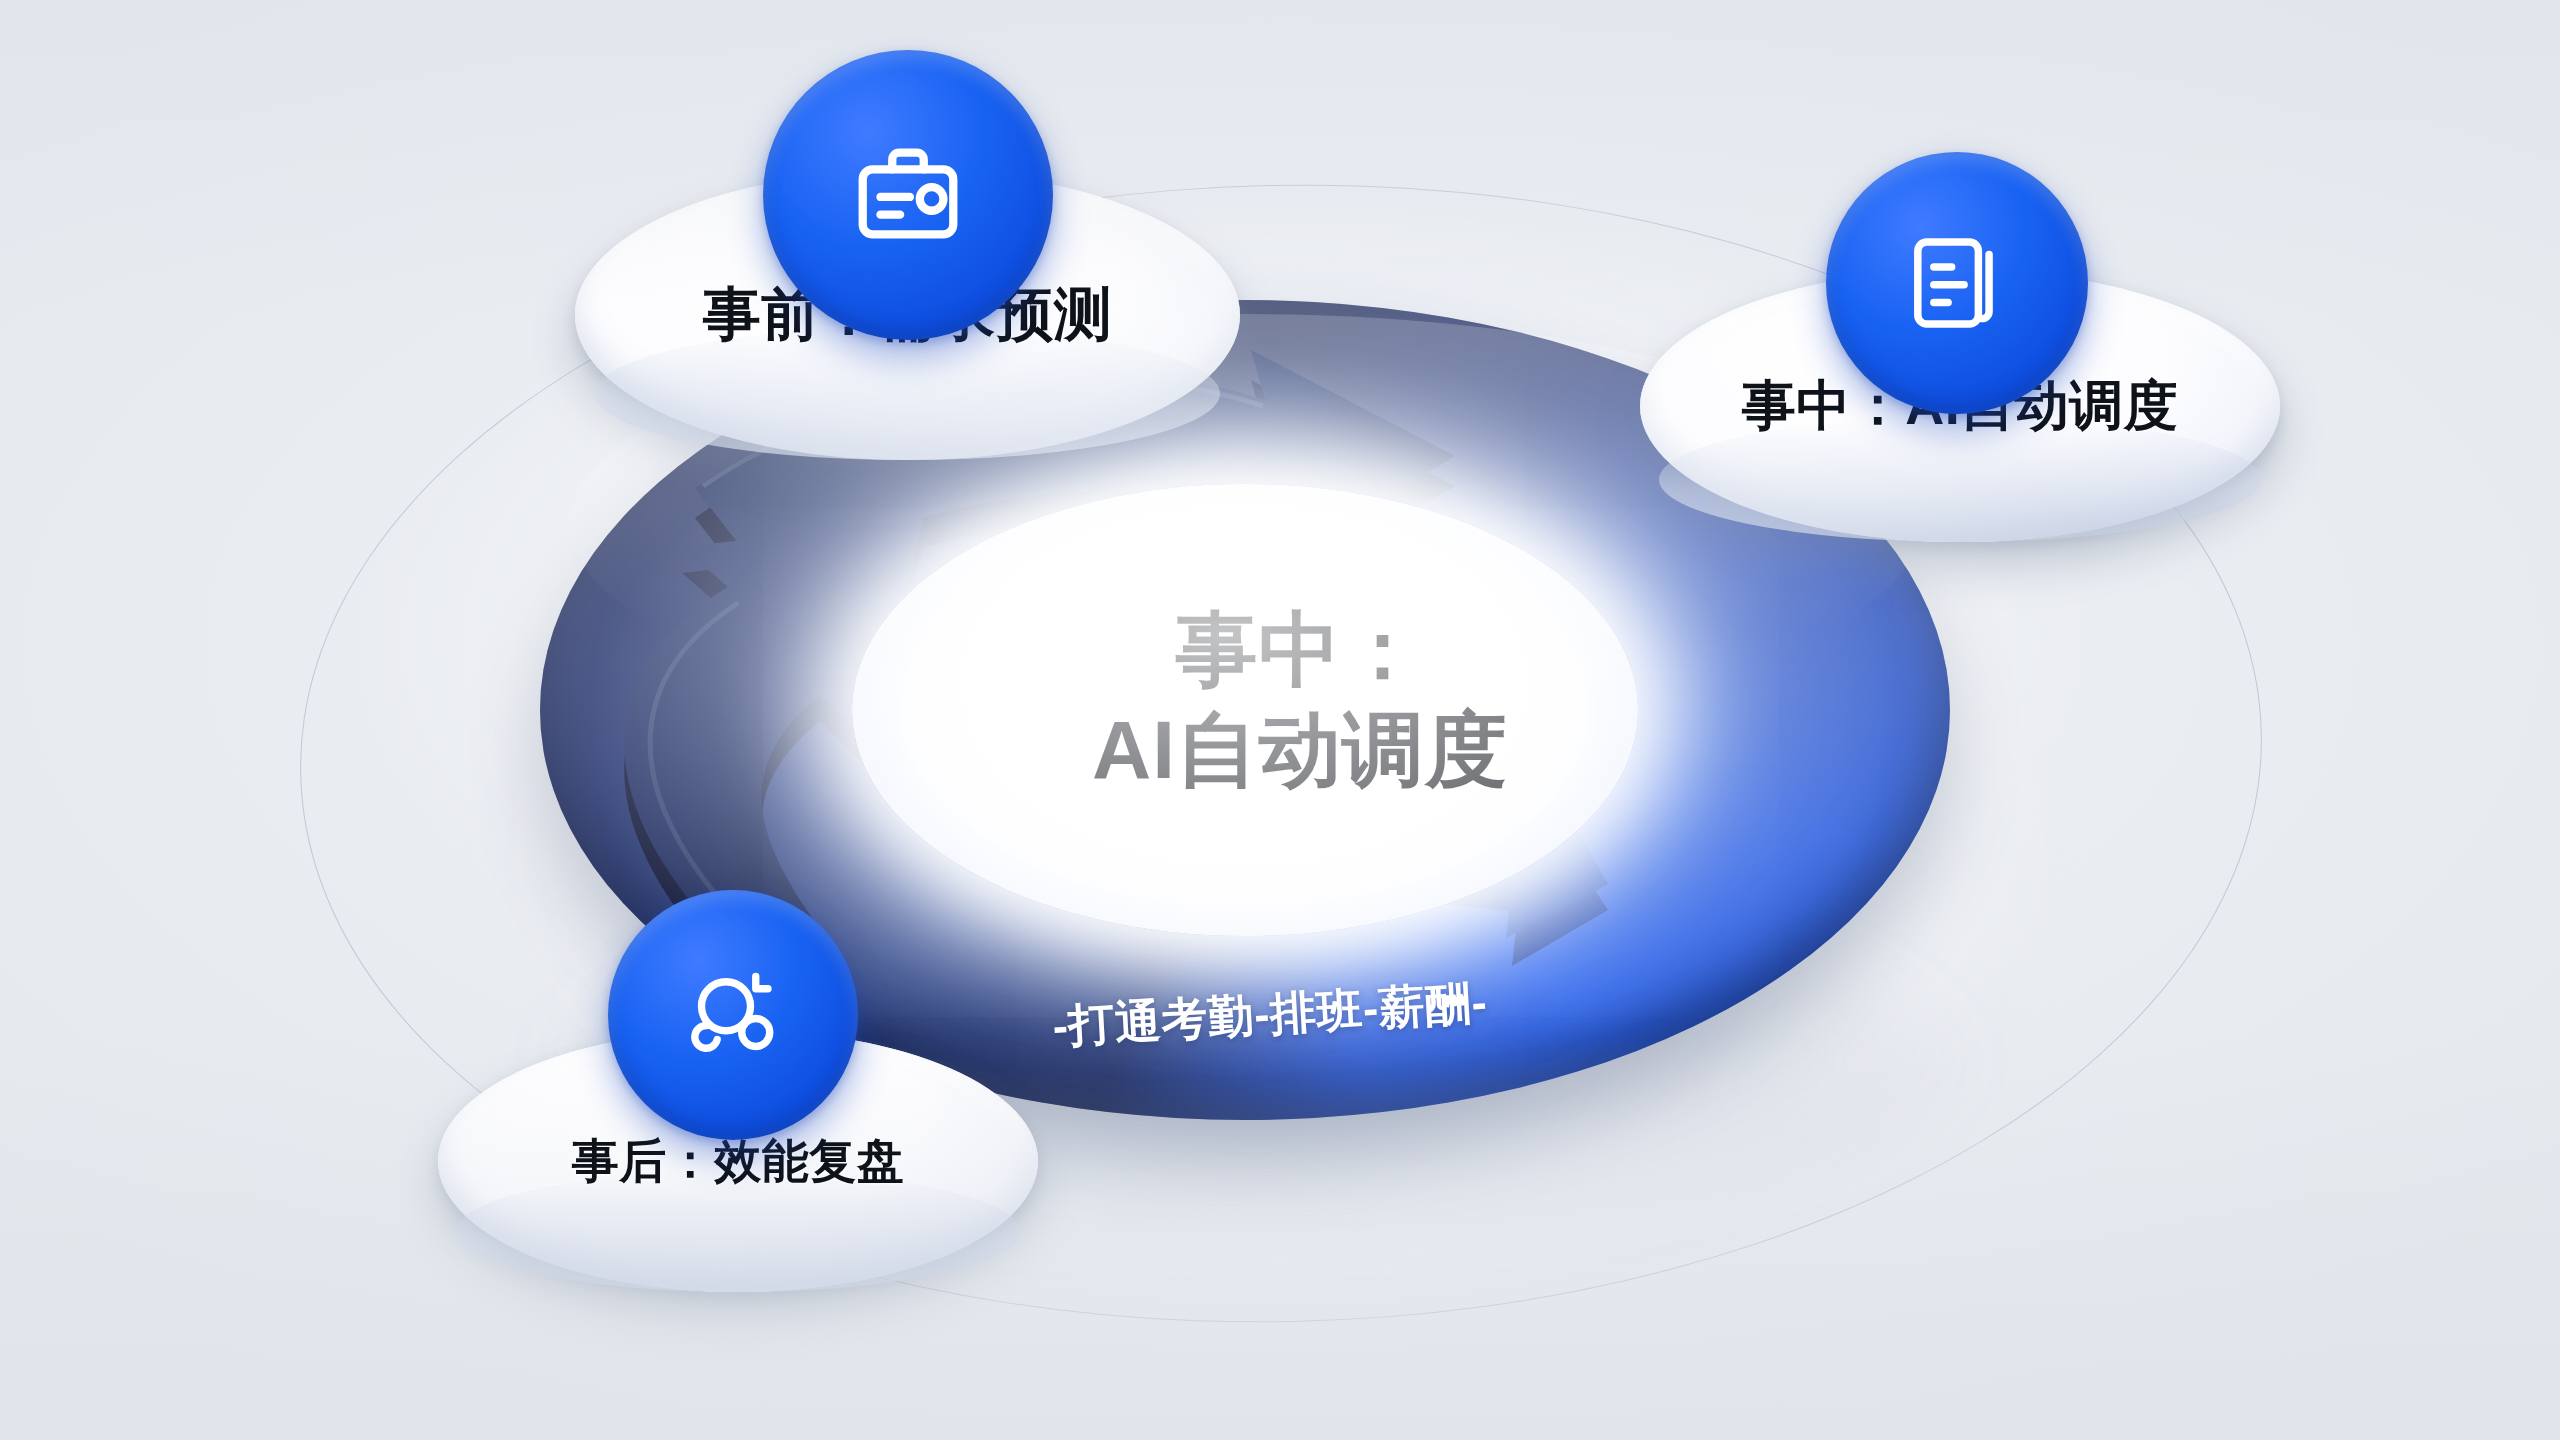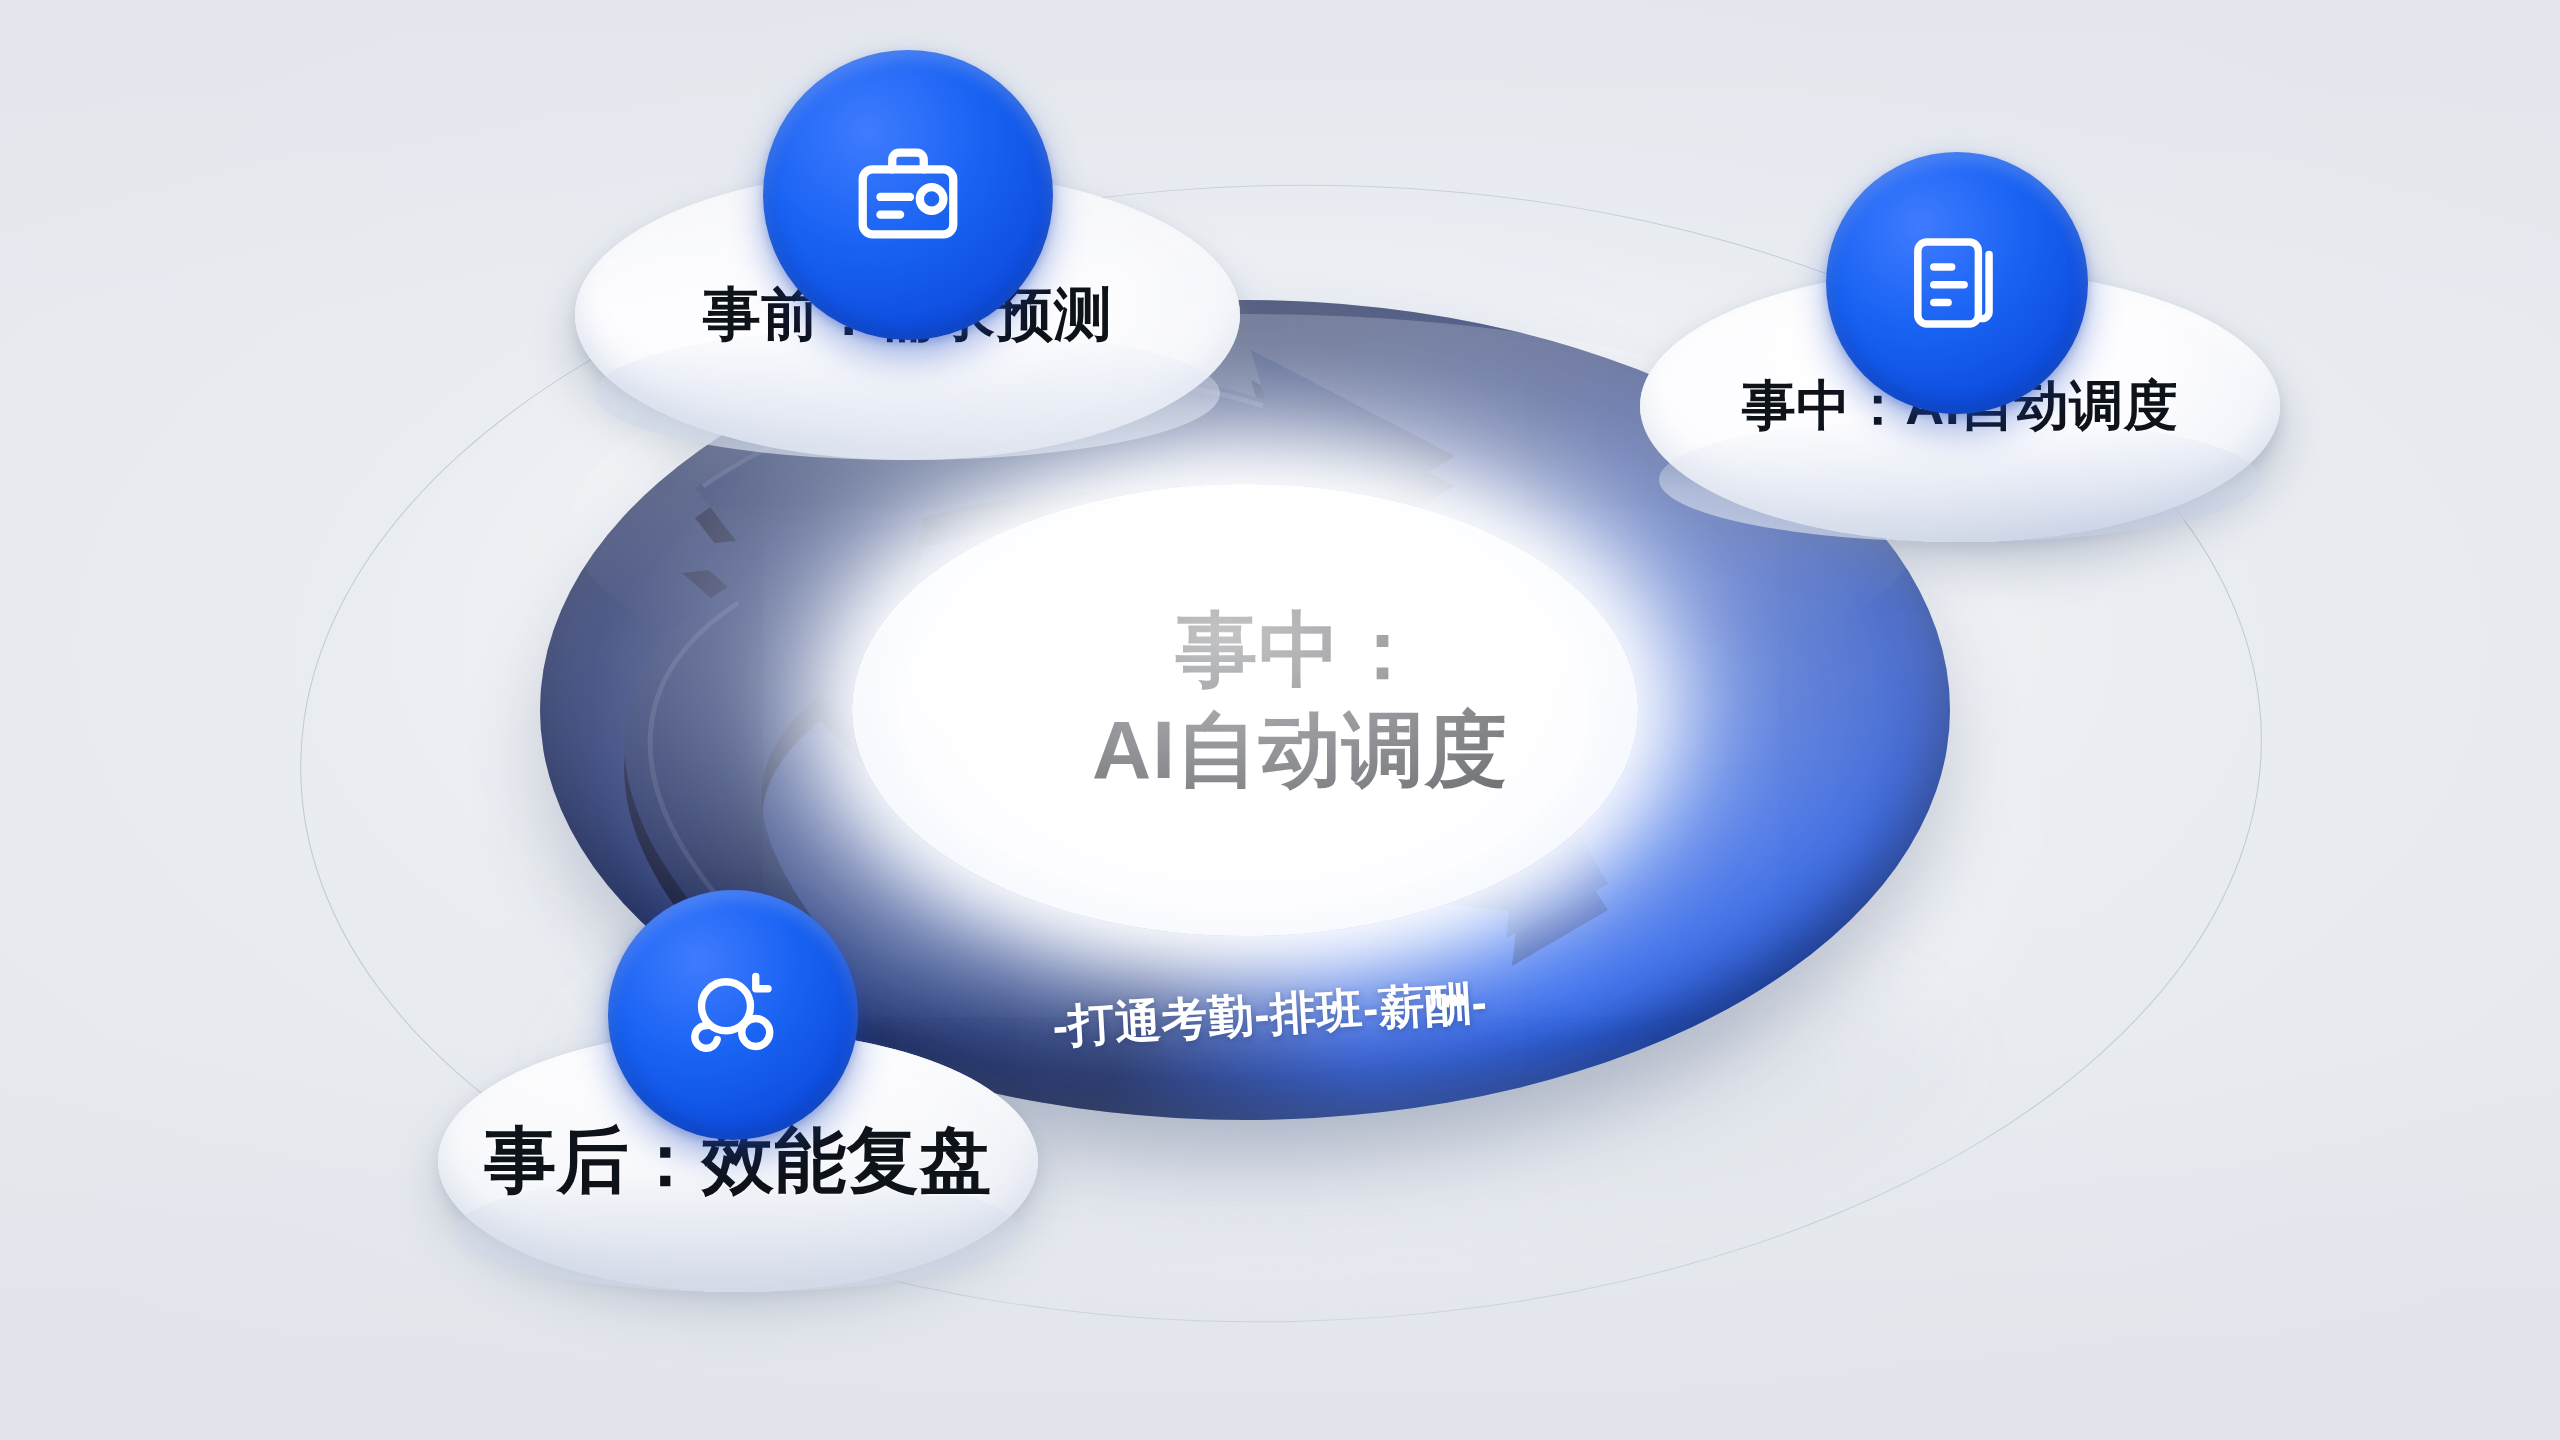--- a/index.html
+++ b/index.html
@@ -173,21 +173,21 @@
   #node-pre .node-text{font-size:58px;}
   #node-pre .node-badge{width:290px;height:290px;left:188px;top:-120px;}
 
   #node-mid{left:1640px;top:270px;}
   #node-mid .node-disc{width:640px;height:272px;}
   #node-mid .node-text{font-size:54px;}
   #node-mid .node-badge{width:262px;height:262px;left:186px;top:-118px;}
 
   #node-post{left:438px;top:1030px;}
   #node-post .node-disc{width:600px;height:262px;}
-  #node-post .node-text{font-size:72px;}
+  #node-post .node-text{font-size:47px;}
   #node-post .node-badge{width:250px;height:250px;left:170px;top:-140px;}
 </style>
 </head>
 <body>
 
 <div id="stage">
 
   <div class="floor-ellipse"></div>
   <div class="floor-glow"></div>
 

